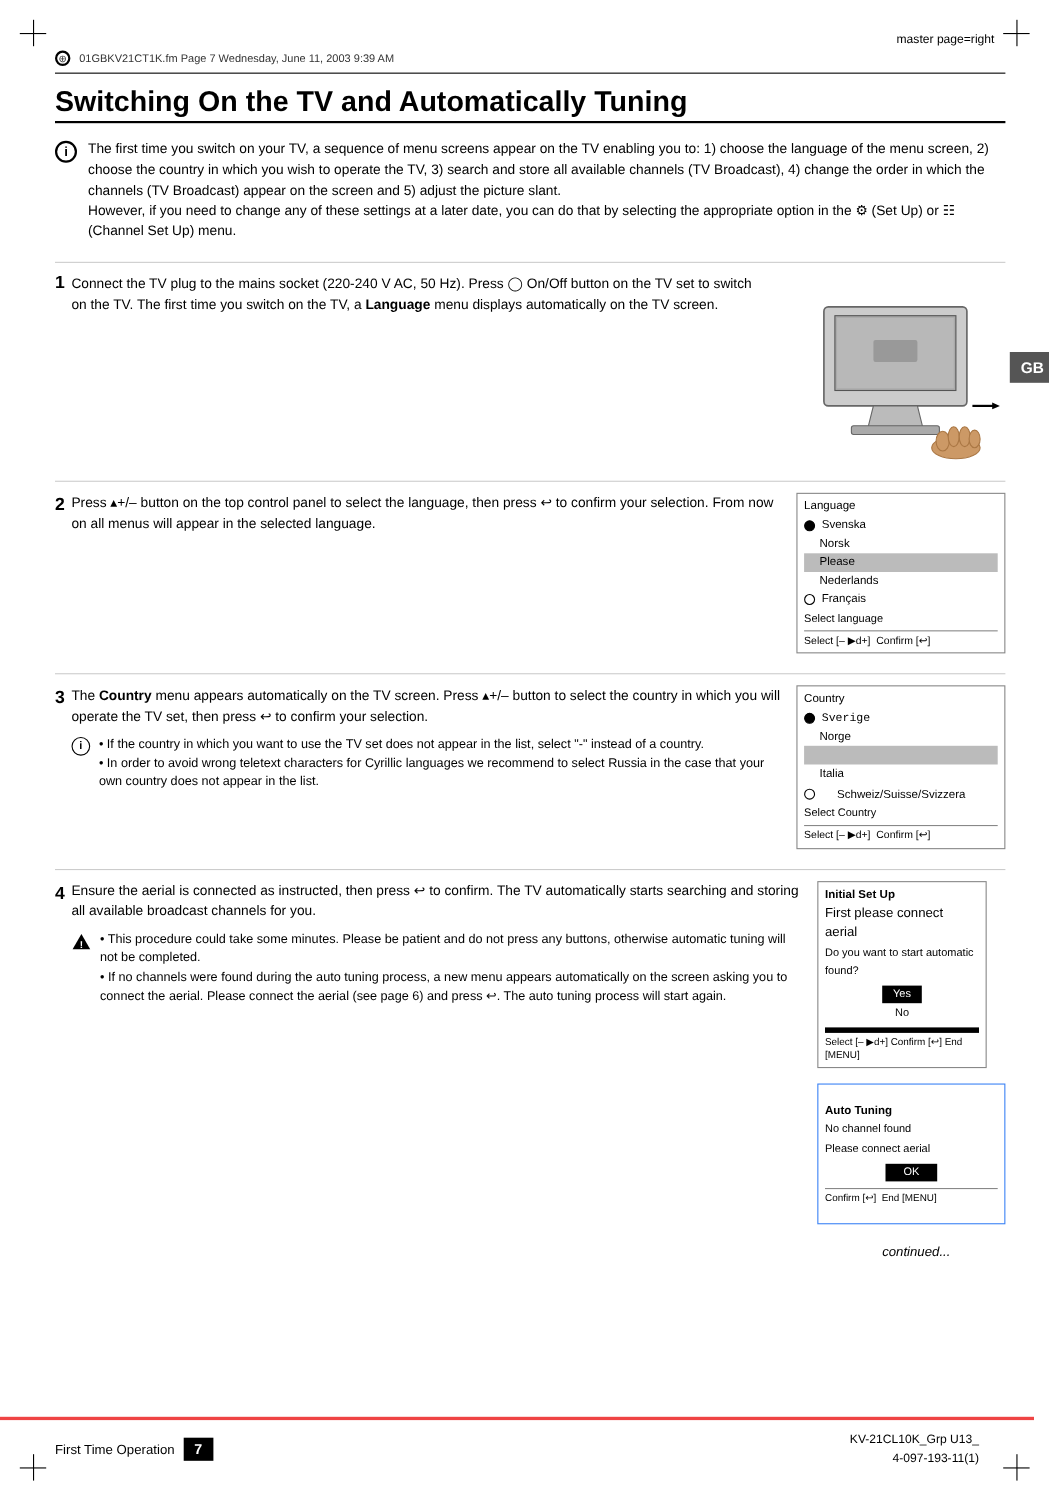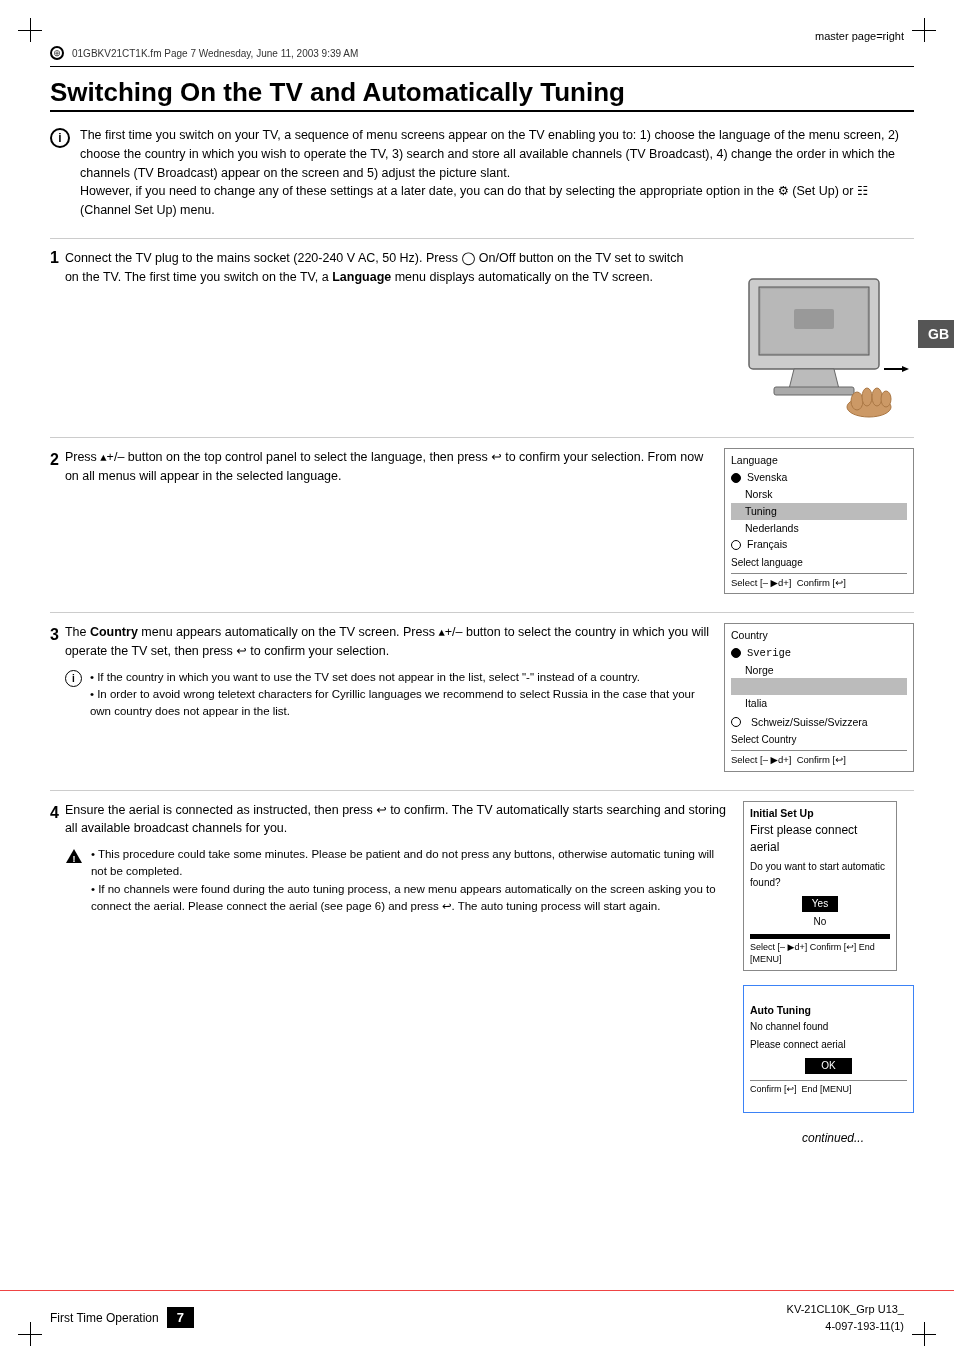--- a/index.html
+++ b/index.html
@@ -266,22 +266,22 @@
       line-height: 1.4;
       padding: 17px 6px;
       width: 171px;
     }
 
     
     .bottom-nav {
       position: absolute;
       bottom: 30px;
       left: 0;
-      right: 0;
-      border-top: 1px solid #ef4444;
+      right: 14px;
+      border-top: 3px solid #ef4444;
       padding: 10px 50px 0 50px;
       display: flex;
       justify-content: space-between;
       align-items: center;
       font-size: 11px;
     }
     .continued-text {
       text-align: right;
       font-size: 12px;
       font-style: italic;
@@ -403,21 +403,21 @@
       </div>
     </div>
     <div>
       <div class="screen-box">
         <div class="screen-title">Language</div>
         <div style="display:flex;align-items:center;gap:2px;">
           <span class="circle-bullet-filled"></span>
           <span class="screen-item">Svenska</span>
         </div>
         <div class="screen-item" style="padding-left:14px;">Norsk</div>
-        <div class="screen-item highlighted" style="padding-left:14px;">Tuning</div>
+        <div class="screen-item highlighted" style="padding-left:14px;">Please</div>
         <div class="screen-item" style="padding-left:14px;">Nederlands</div>
         <div style="display:flex;align-items:center;gap:2px;">
           <span class="circle-bullet"></span>
           <span class="screen-item">Français</span>
         </div>
         <div class="screen-select-label">Select language</div>
         <div class="screen-footer">Select [–&nbsp;▶d+]&nbsp;&nbsp;Confirm [↩]</div>
       </div>
     </div>
   </div>
@@ -447,21 +447,21 @@
     <div>
       <div class="screen-box">
         <div class="screen-title">Country</div>
         <div style="display:flex;align-items:center;gap:2px;font-family:Liberation Mono, monospace;">
           <span class="circle-bullet-filled"></span>
           <span class="screen-item">Sverige</span>
         </div>
         <div class="screen-item" style="padding-left:14px;">Norge</div>
         <div class="screen-item highlighted" style="padding-left:14px;">&nbsp;&nbsp;&nbsp;&nbsp;&nbsp;&nbsp;</div>
         <div class="screen-item" style="padding-left:14px;">Italia</div>
-        <div style="display:flex;align-items:center;gap:6px;margin-top:2px;">
+        <div style="display:flex;align-items:center;gap:16px;margin-top:2px;">
           <span class="circle-bullet"></span>
           <span class="screen-item">Schweiz/Suisse/Svizzera</span>
         </div>
         <div class="screen-select-label">Select Country</div>
         <div class="screen-footer">Select [–&nbsp;▶d+]&nbsp;&nbsp;Confirm [↩]</div>
       </div>
     </div>
   </div>
 
   <hr class="step-divider">

